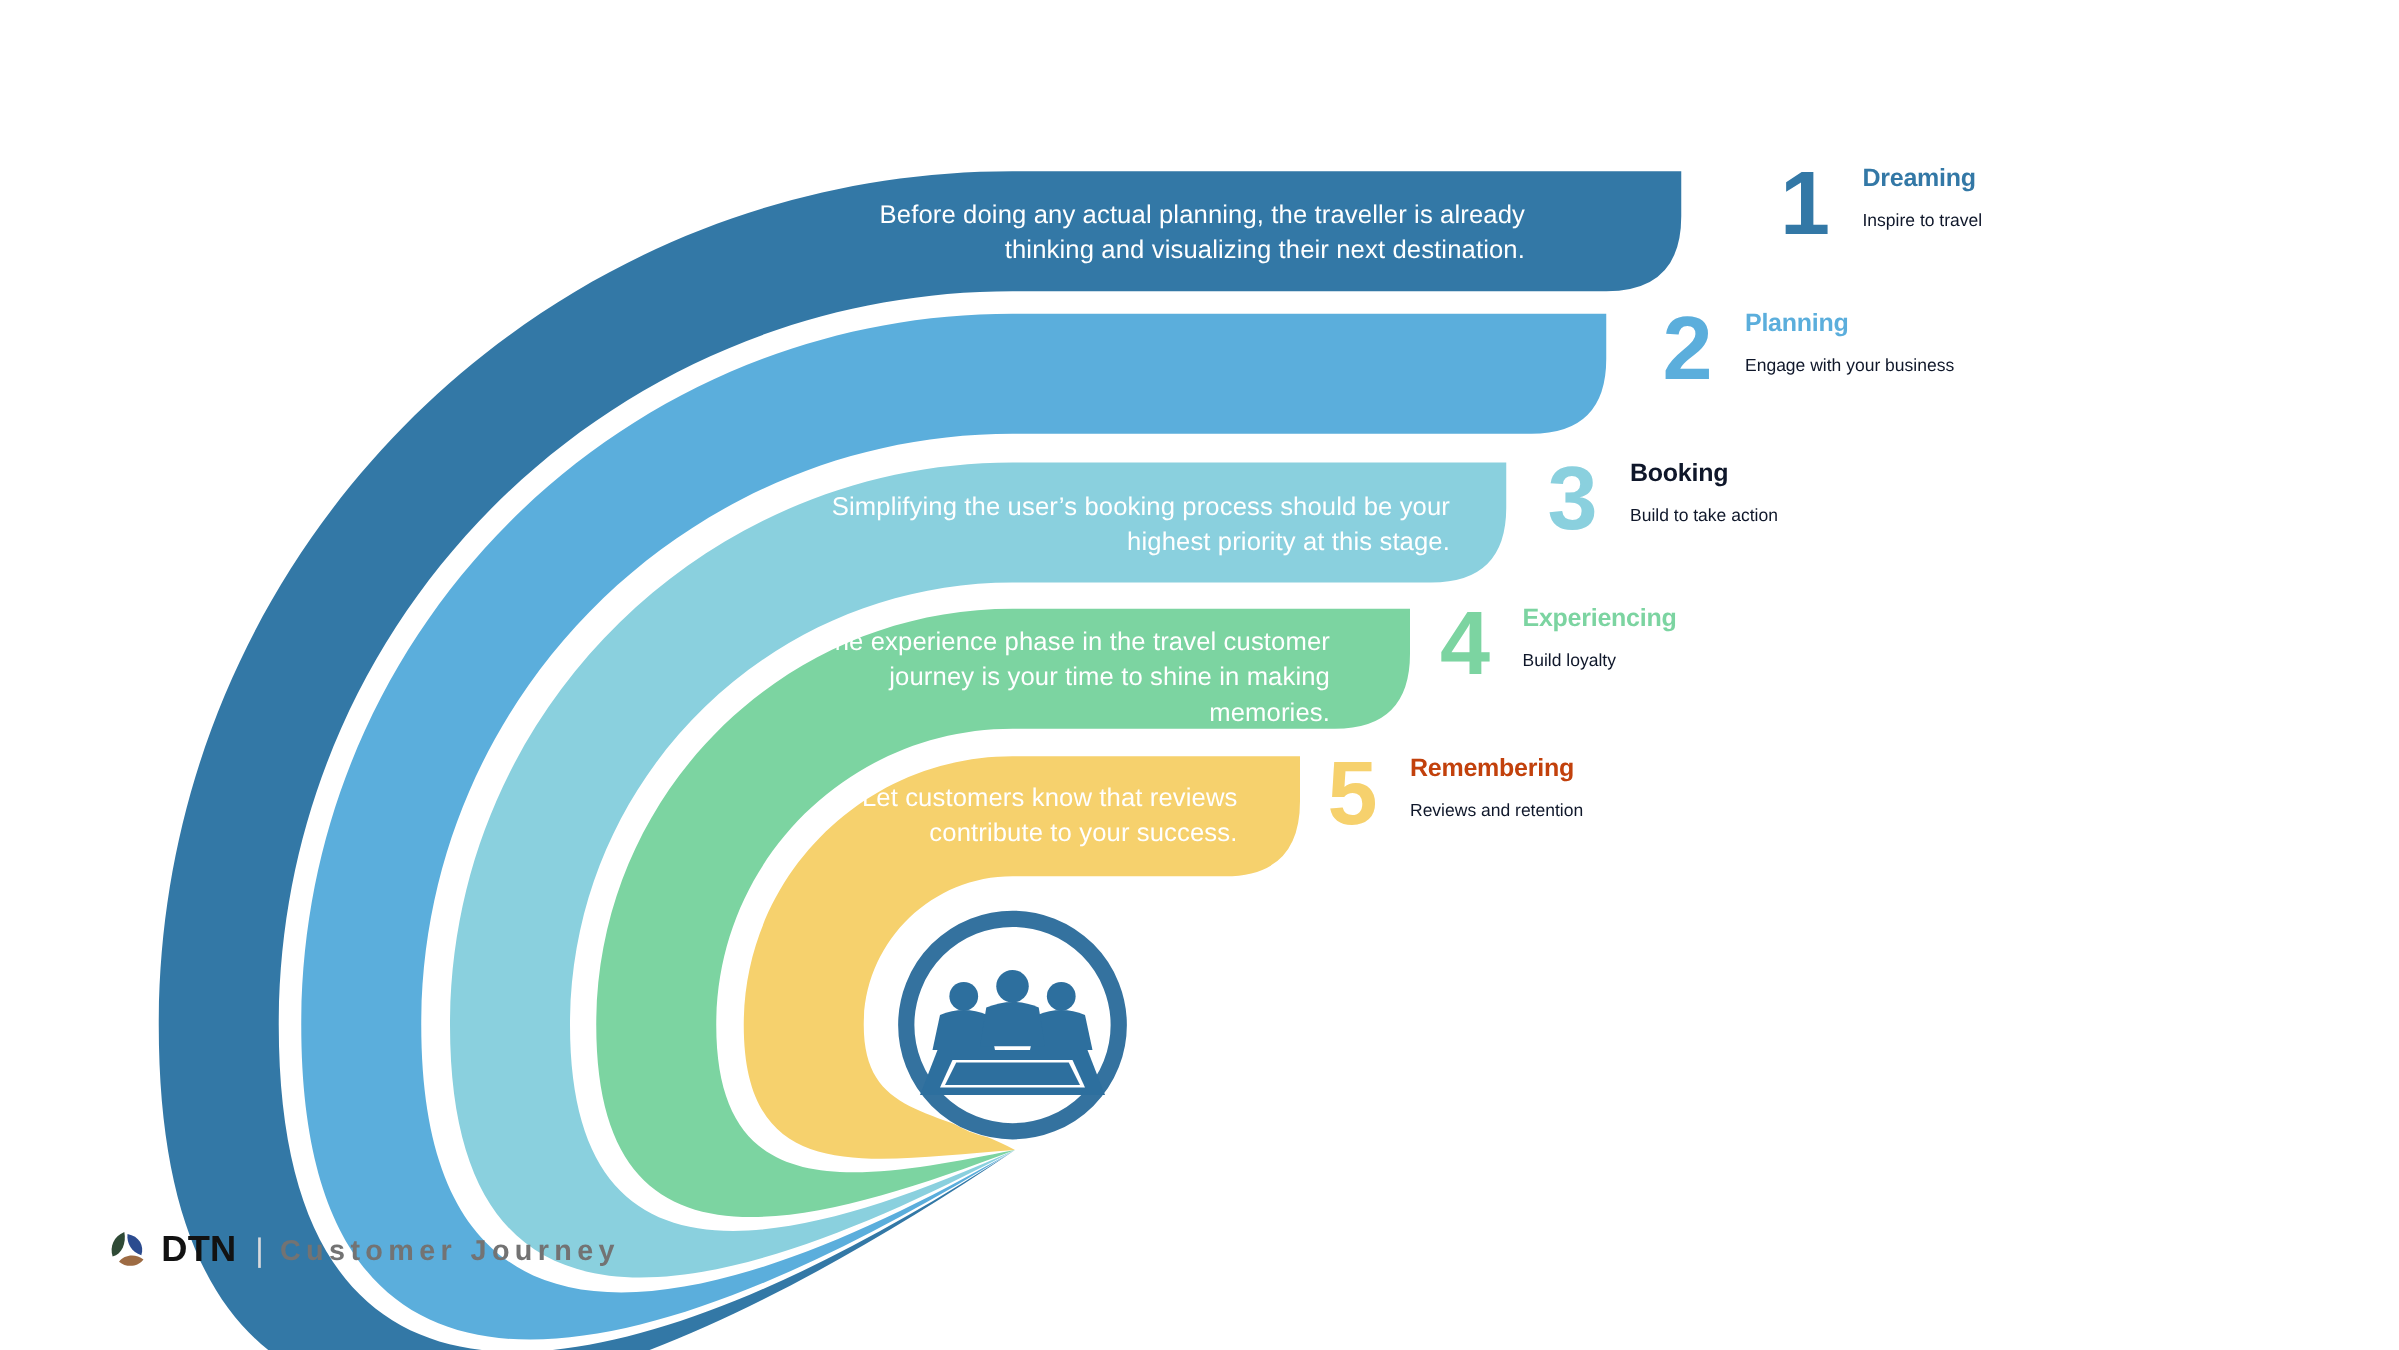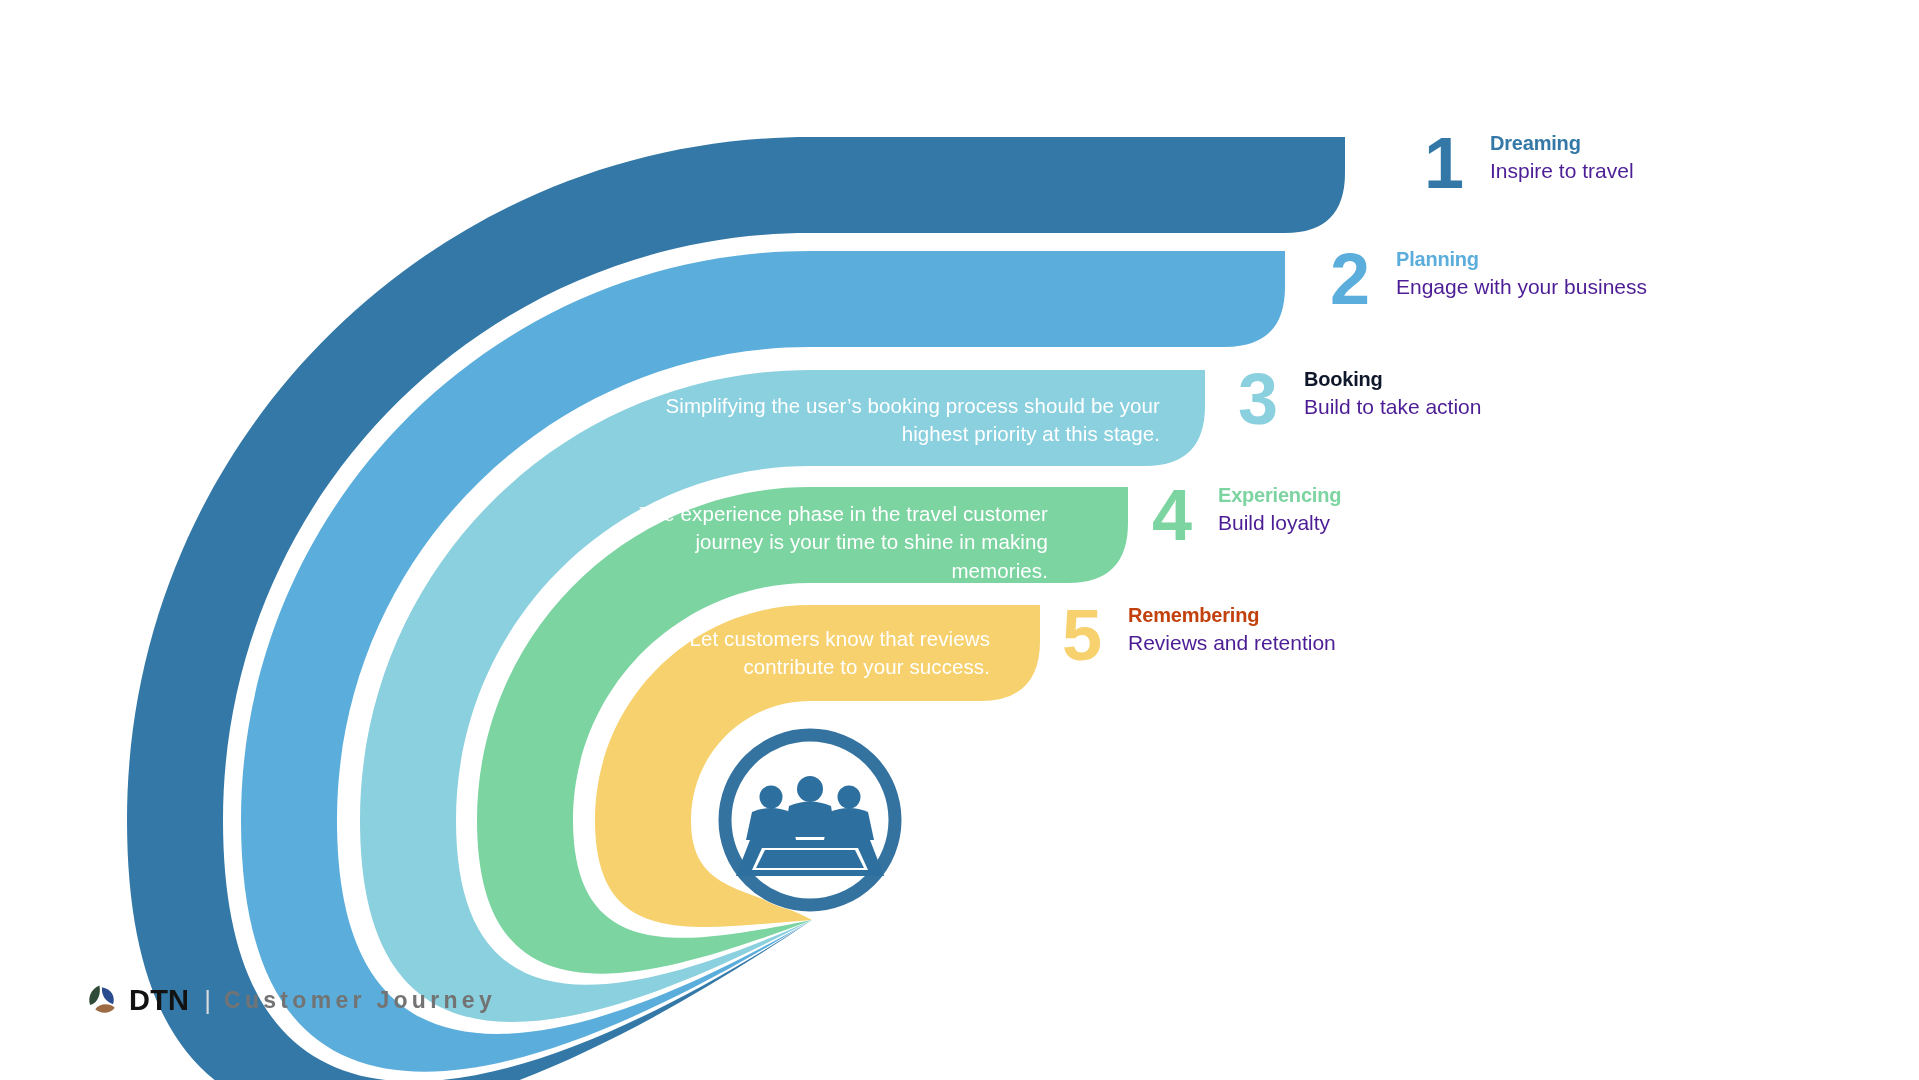--- a/index.html
+++ b/index.html
@@ -40,21 +40,21 @@
     color: #ffffff;
     font-size: 20.5px;
     line-height: 1.38;
     font-weight: 400;
     letter-spacing: 0.1px;
     white-space: pre-line;
   }
   .bt1 { left: 690px;  top: 158px; width: 530px; }
   .bt2 { left: 790px;  top: 274px; width: 440px; }
   .bt3 { left: 640px;  top: 392px; width: 520px; }
-  .bt4 { left: 608px;  top: 500px; width: 440px; }
+  .bt4 { left: 624px;  top: 500px; width: 440px; }
   .bt5 { left: 640px;  top: 625px; width: 350px; }
 
   
   .stage-label {
     position: absolute;
     display: flex;
     align-items: flex-start;
   }
   .stage-num {
     font-size: 72px;
@@ -67,25 +67,25 @@
   }
   .stage-texts { padding-left: 4px; }
   .stage-title {
     font-size: 20px;
     font-weight: 700;
     line-height: 1.1;
     letter-spacing: -0.2px;
     white-space: nowrap;
   }
   .stage-sub {
-    font-size: 21px;
+    font-size: 14px;
     font-weight: 400;
     line-height: 1.3;
-    color: #4c1d95;
-    margin-top: 3px;
+    color: #0f172a;
+    margin-top: 13px;
     white-space: nowrap;
   }
 
   .sl1 { left: 1424px; top: 132px; }
   .sl2 { left: 1330px; top: 248px; }
   .sl3 { left: 1238px; top: 368px; }
   .sl4 { left: 1152px; top: 484px; }
   .sl5 { left: 1062px; top: 604px; }
 
   
@@ -147,20 +147,21 @@
         <circle cx="810" cy="789" r="13"></circle>
         <path d="M 789 806 q 21 -9 42 0 l 5 31 -52 0 z"></path>
 
         <path d="M 750 840 L 870 840 L 884 876 L 736 876 Z"></path>
         <path d="M 762 848 L 858 848 L 868 870 L 752 870 Z" fill="#ffffff"></path>
         <path d="M 765 850 L 855 850 L 864 868 L 756 868 Z" fill="#2D6F9E"></path>
       </g>
     </g>
   </svg>
 
+  <div class="band-text bt1">Before doing any actual planning, the traveller is already thinking and visualizing their next destination.</div>
   <div class="band-text bt3">Simplifying the user’s booking process should be your highest priority at this stage.</div>
   <div class="band-text bt4">The experience phase in the travel customer journey is your time to shine in making memories.</div>
   <div class="band-text bt5">Let customers know that reviews contribute to your success.</div>
 
   <div class="stage-label sl1">
     <div class="stage-num" style="color:#3378A6">1</div>
     <div class="stage-texts">
       <div class="stage-title" style="color:#3378A6">Dreaming</div>
       <div class="stage-sub">Inspire to travel</div>
     </div>

